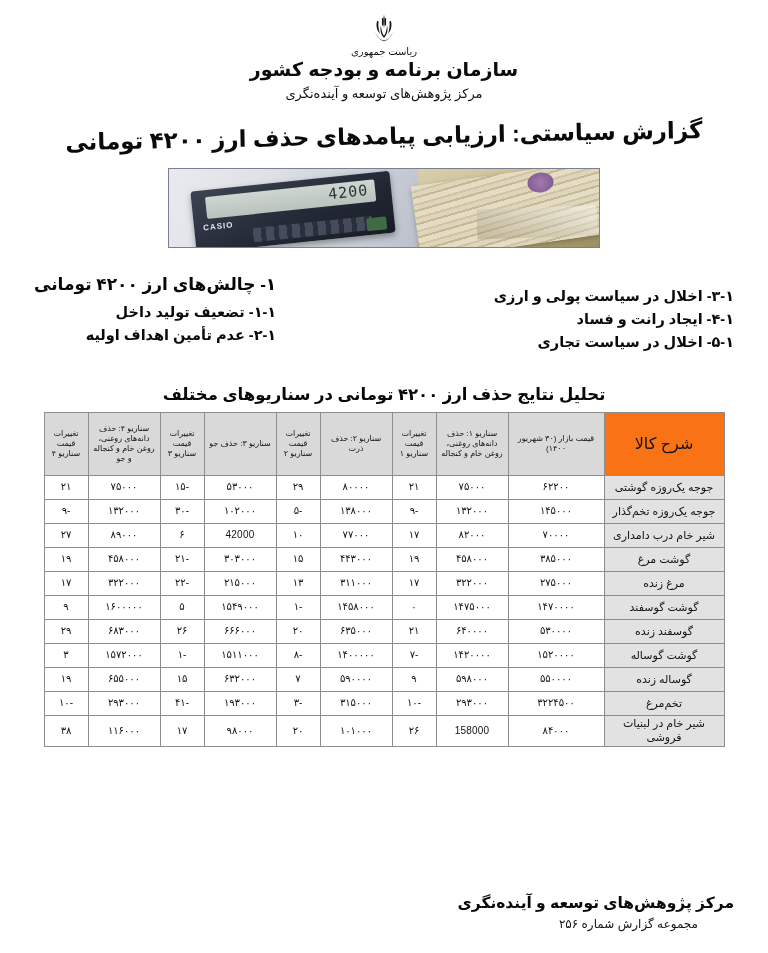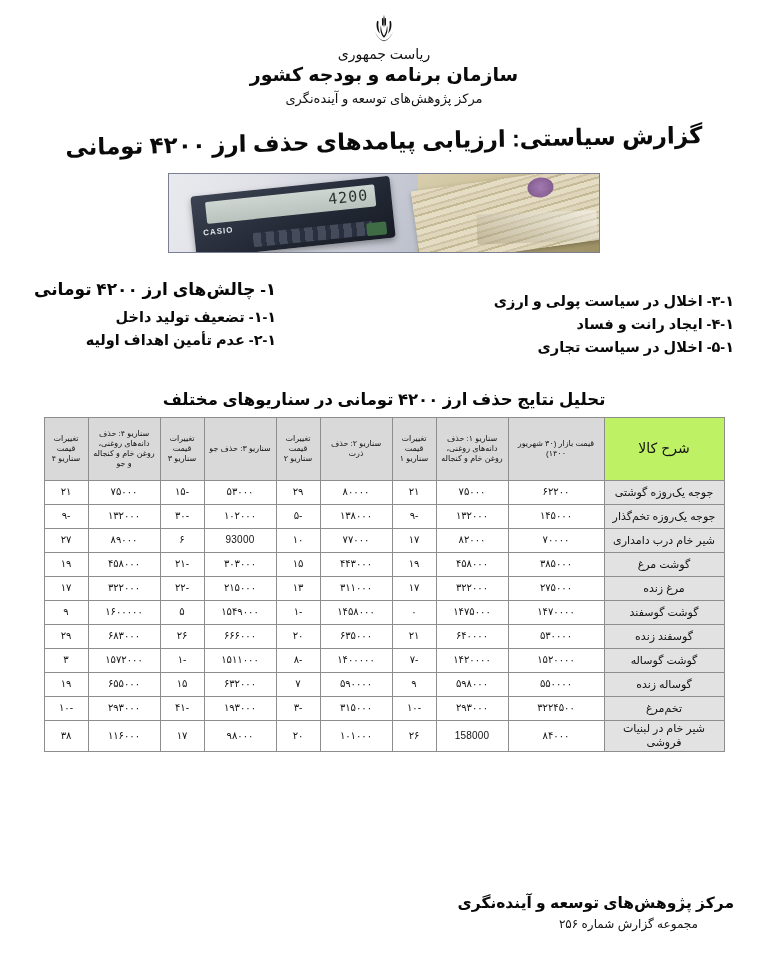--- a/index.html
+++ b/index.html
@@ -25,21 +25,21 @@
   
   .masthead {
     text-align: center;
     padding-top: 12px;
   }
   .emblem {
     display: block;
     margin: 0 auto 2px auto;
   }
   .org-pres {
-    font-size: 14px;
+    font-size: 10px;
     letter-spacing: 0.5px;
     color: #111;
     margin-top: -2px;
   }
   .org-main {
     font-size: 19px;
     font-weight: bold;
     letter-spacing: 0.4px;
     margin-top: 1px;
     color: #0b0b0b;
@@ -232,22 +232,22 @@
     line-height: 1.25;
   }
   table.data thead th {
     background: #d9d9d9;
     font-weight: normal;
     height: 58px;
     font-size: 8px;
     padding: 2px 3px;
   }
   table.data thead th.goods-head {
-    font-size: 14px;
-    background: #bef264;
+    font-size: 16px;
+    background: #f97316;
   }
   table.data tbody td {
     height: 21px;
     font-size: 10px;
   }
   table.data tbody td.goods {
     text-align: center;
     font-size: 11px;
     background: #e2e2e2;
   }
@@ -395,21 +395,21 @@
           <td class="num">۱۳۲۰۰۰</td>
           <td class="num">-۹</td>
         </tr>
         <tr>
           <td class="goods">شیر خام درب دامداری</td>
           <td class="num">۷۰۰۰۰</td>
           <td class="num">۸۲۰۰۰</td>
           <td class="num">۱۷</td>
           <td class="num">۷۷۰۰۰</td>
           <td class="num">۱۰</td>
-          <td class="num">93000</td>
+          <td class="num">42000</td>
           <td class="num">۶</td>
           <td class="num">۸۹۰۰۰</td>
           <td class="num">۲۷</td>
         </tr>
         <tr>
           <td class="goods">گوشت مرغ</td>
           <td class="num">۳۸۵۰۰۰</td>
           <td class="num">۴۵۸۰۰۰</td>
           <td class="num">۱۹</td>
           <td class="num">۴۴۳۰۰۰</td>

